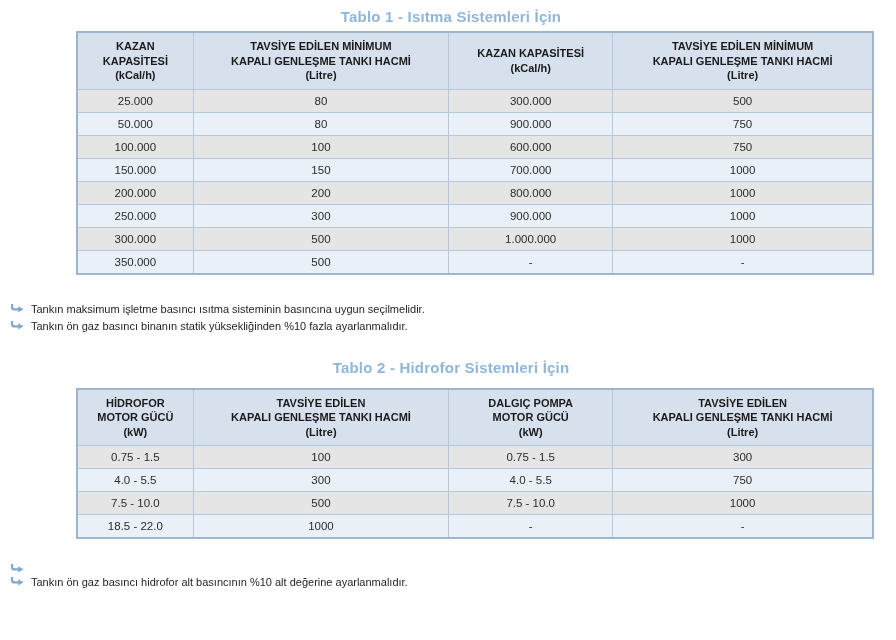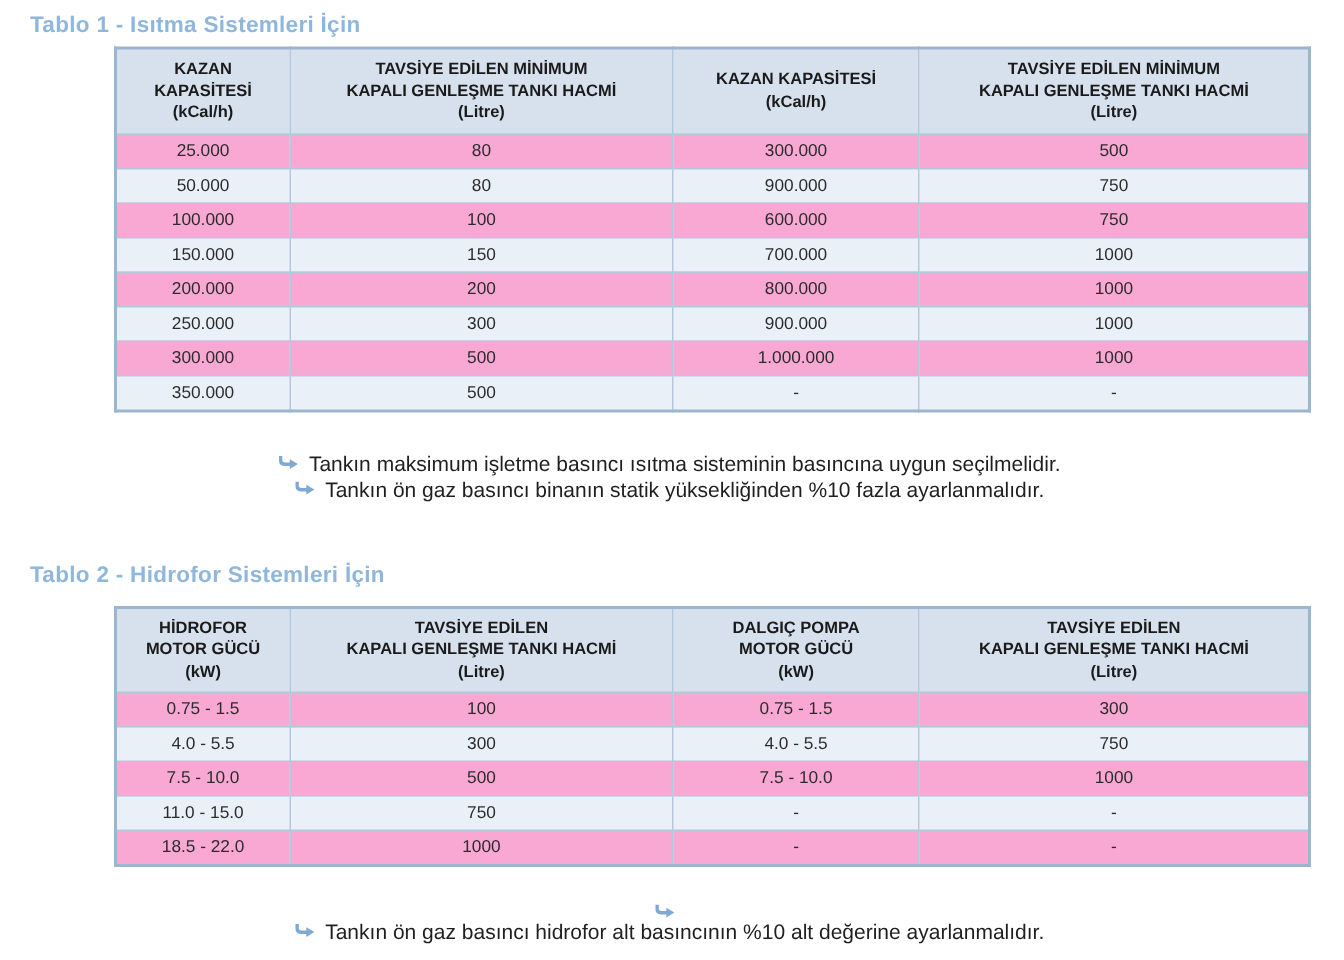--- a/index.html
+++ b/index.html
@@ -19,22 +19,23 @@
     padding:6px 14px 0 10px;
     background:#fff;
     overflow:hidden;
   }
   .tbl-title{
     font-size:15px;
     font-weight:bold;
     color:var(--accent);
     margin:2px 0 6px 10px;
     letter-spacing:.2px;
-  }
-  .title2{margin-top:40px;}
+    text-align:center;
+  }
+  .title2{margin-top:24px;}
   table.data-table{
     border-collapse:collapse;
     table-layout:fixed;
     width:798px;
     margin-left:66px;
     border:2px solid var(--outer);
   }
   table.data-table th, table.data-table td{
     border:1px solid var(--border);
     text-align:center;
@@ -48,37 +49,36 @@
     padding:6px 4px;
     white-space:pre-line;
     color:#1a1a1a;
     height:57px;
   }
   table.data-table td{
     font-size:11.5px;
     line-height:16px;
     padding:3px 4px;
     height:22px;
-    background:#f9a8d4;
+    background:#e5e5e5;
   }
   table.data-table tbody tr:nth-child(even) td{
     background:var(--row-alt);
   }
   col.c1{width:14.6%;} col.c2{width:32.1%;} col.c3{width:20.6%;} col.c4{width:32.7%;}
   ul.notes{
     list-style:none;
     margin:26px 0 0 0;
   }
   ul.notes li{
     display:flex;
     align-items:flex-start;
-    font-size:14px;
+    font-size:11px;
     line-height:17px;
     color:#1f1f1f;
-    justify-content:center;
   }
   ul.notes .bullet{
     flex:0 0 auto;
     width:14px;height:10px;
     margin:3px 7px 0 0;
     display:inline-block;
   }
   ul.notes .bullet svg{display:block;width:14px;height:10px;}
   ul.notes.notes2{margin-top:22px;}
   .tbl2-wrap{margin-top:12px;}
@@ -220,26 +220,20 @@
           <td>4.0 - 5.5</td>
           <td>750</td>
         </tr>
         <tr>
           <td>7.5 - 10.0</td>
           <td>500</td>
           <td>7.5 - 10.0</td>
           <td>1000</td>
         </tr>
         <tr>
-          <td>11.0 - 15.0</td>
-          <td>750</td>
-          <td>-</td>
-          <td>-</td>
-        </tr>
-        <tr>
           <td>18.5 - 22.0</td>
           <td>1000</td>
           <td>-</td>
           <td>-</td>
         </tr>
       </tbody>
   </table>
 
   <ul class="notes notes2">
       <li>

